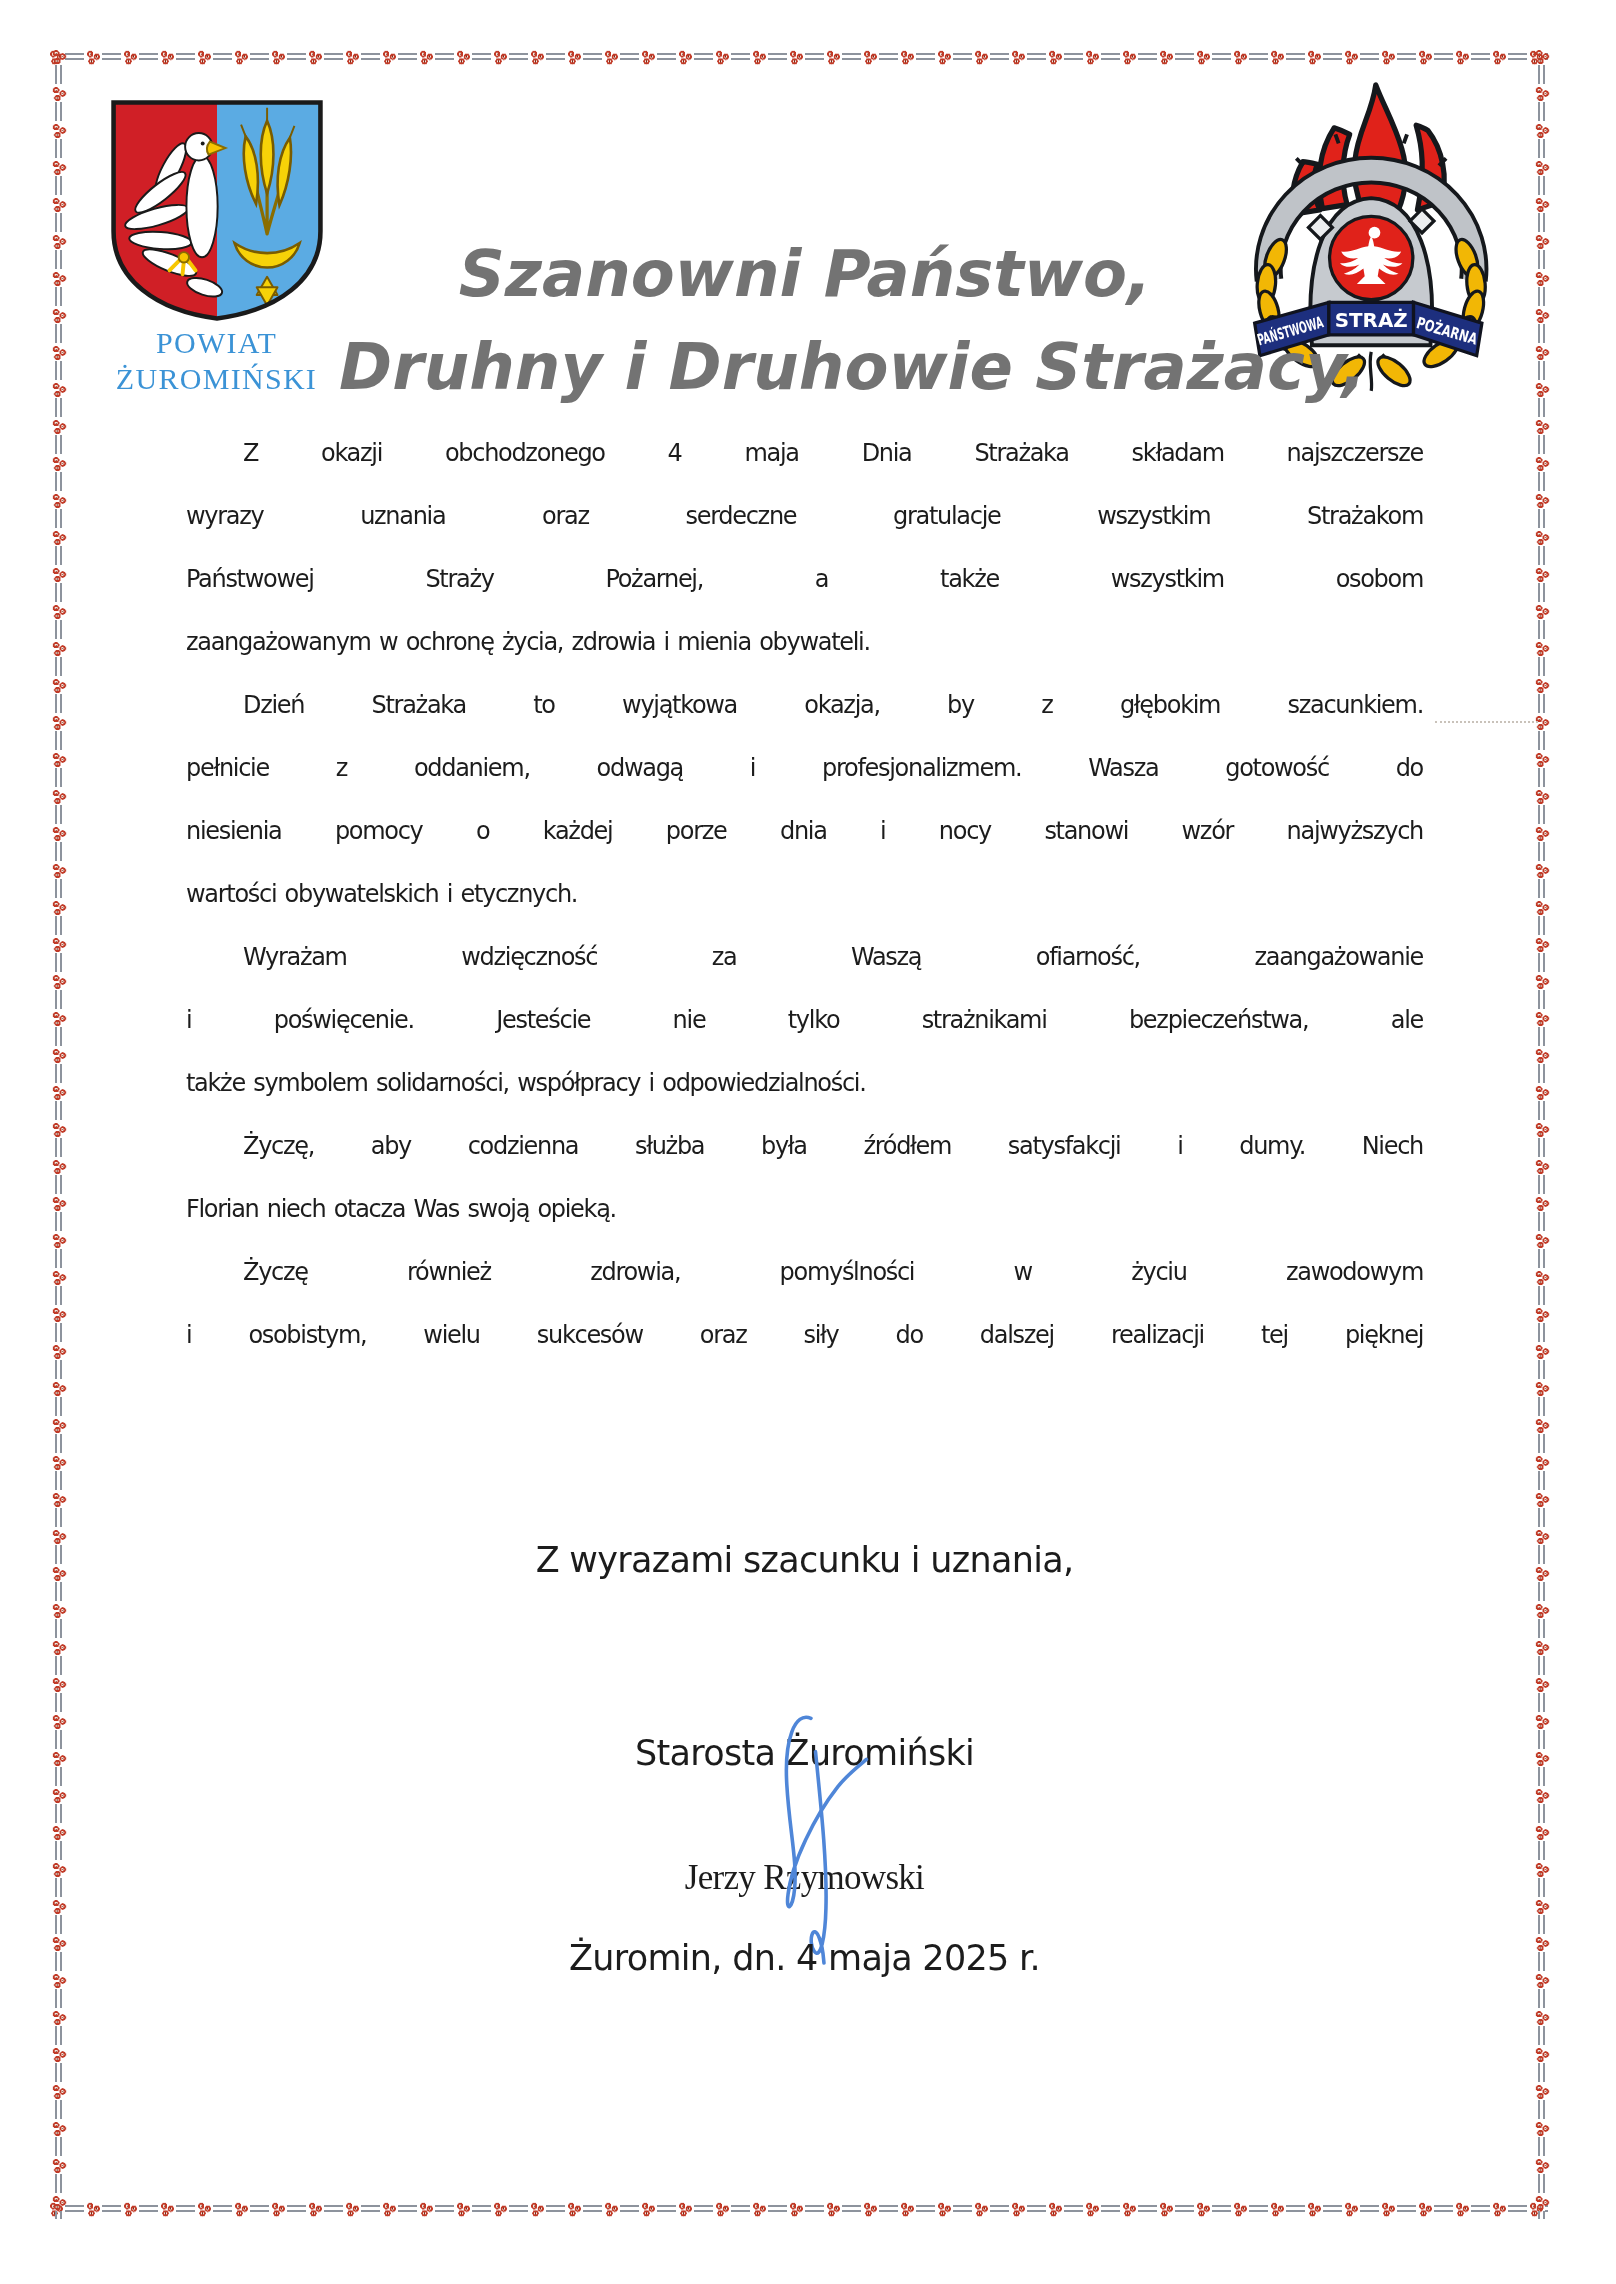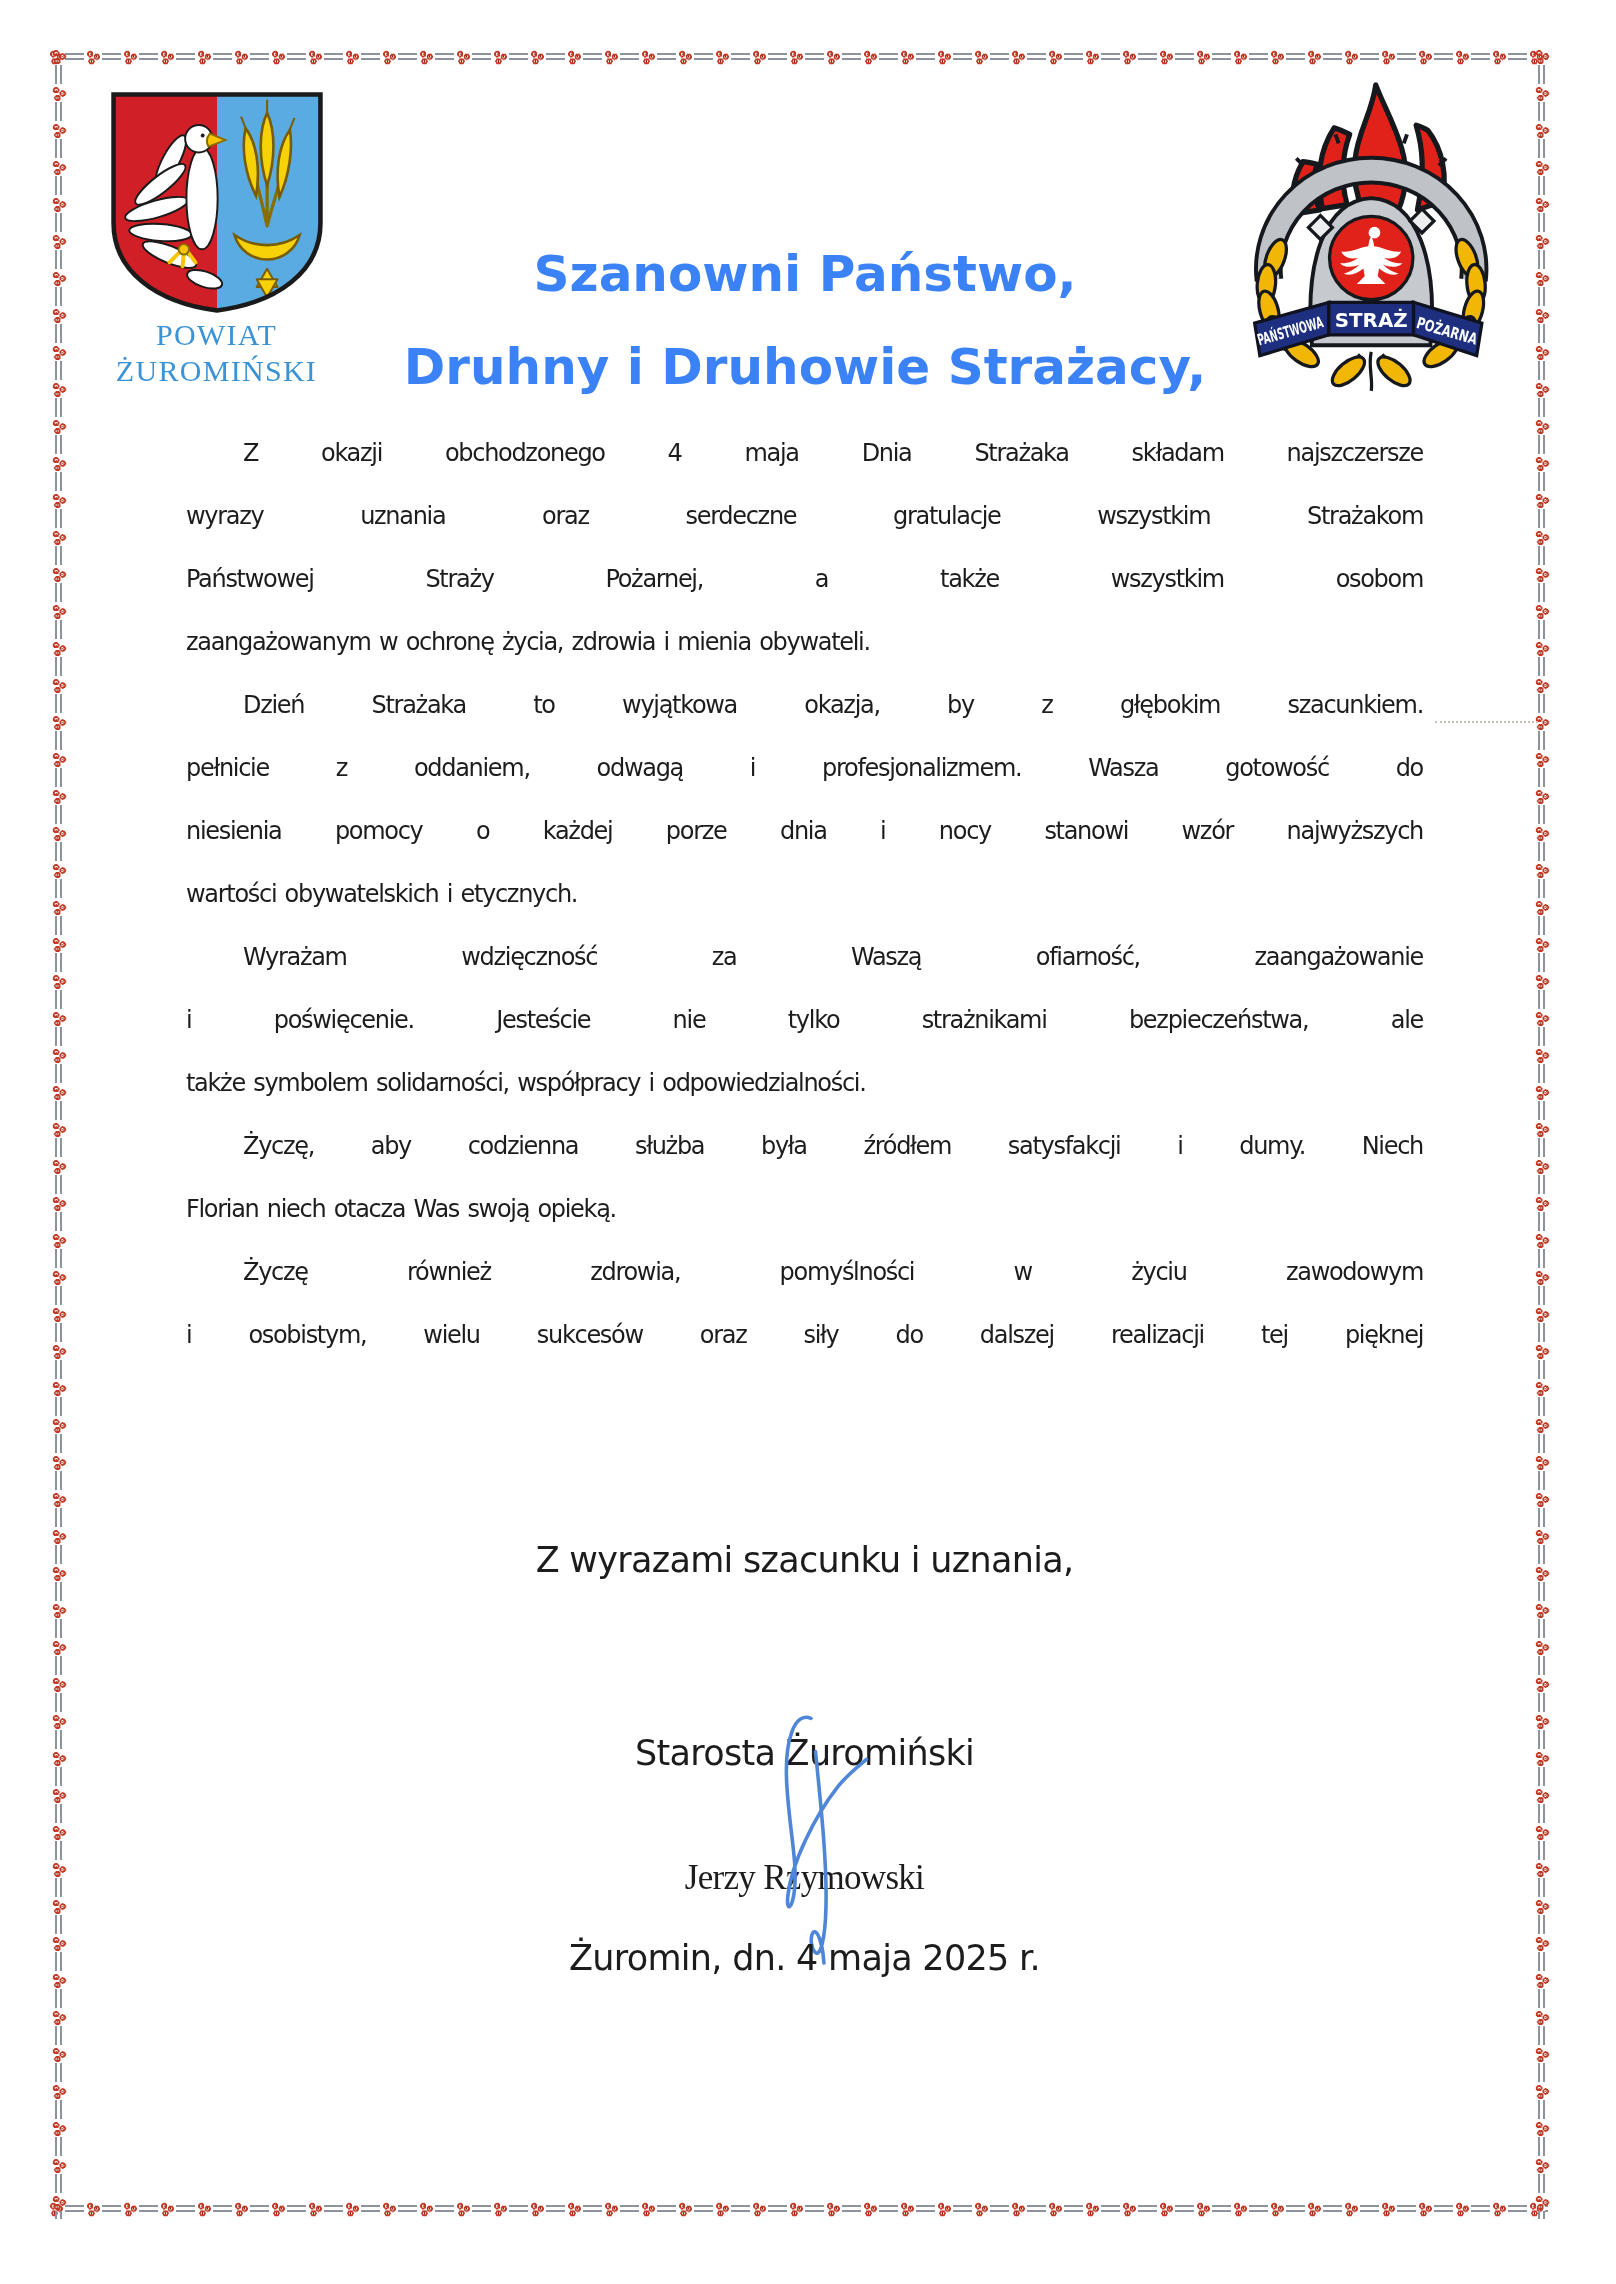--- a/index.html
+++ b/index.html
@@ -34,28 +34,28 @@
     background-size:19.5px 37px,19.5px 37px,19.5px 37px,2px 37px,2px 37px;
     background-position:0 0,0 0,0 0,5.2px 0,10.4px 0;
     background-repeat:repeat-y;
   }
   #border-top    { top:48px; }
   #border-bottom { top:2200px; }
   #border-left   { left:50px; }
   #border-right  { left:1533px; }
 
   
-  #county-emblem { position:absolute; left:104px; top:88px; width:225px;
+  #county-emblem { position:absolute; left:104px; top:96px; width:225px;
                    display:flex; flex-direction:column; align-items:center; }
   .county-label { font-family:"Liberation Serif", serif; color:#3b93d6;
                   font-size:30px; line-height:36px; letter-spacing:1.3px; white-space:nowrap; }
   #fire-badge { position:absolute; left:1213px; top:65px; }
 
   #greeting { position:absolute; left:339px; top:228px; width:932px; text-align:center; }
-  .greeting-line { font-size:50px; font-weight:bold; line-height:93px; white-space:nowrap; color:#3b82f6; }
+  .greeting-line { font-size:64px; font-weight:bold; line-height:93px; white-space:nowrap; color:#737373;font-style:italic; }
 
   
   #letter-body { position:absolute; left:186px; top:422px; width:1237px; }
   .ln { font-size:24px; letter-spacing:-1.3px; word-spacing:2px; line-height:63px;
         white-space:nowrap; text-align:justify; text-align-last:justify; }
   .ln.first { text-indent:57px; }
   .ln.last  { text-align:left; text-align-last:left; }
 
   .centered-line { position:absolute; left:186px; width:1237px; text-align:center;
                    font-size:35px; letter-spacing:-0.7px; white-space:nowrap; }

